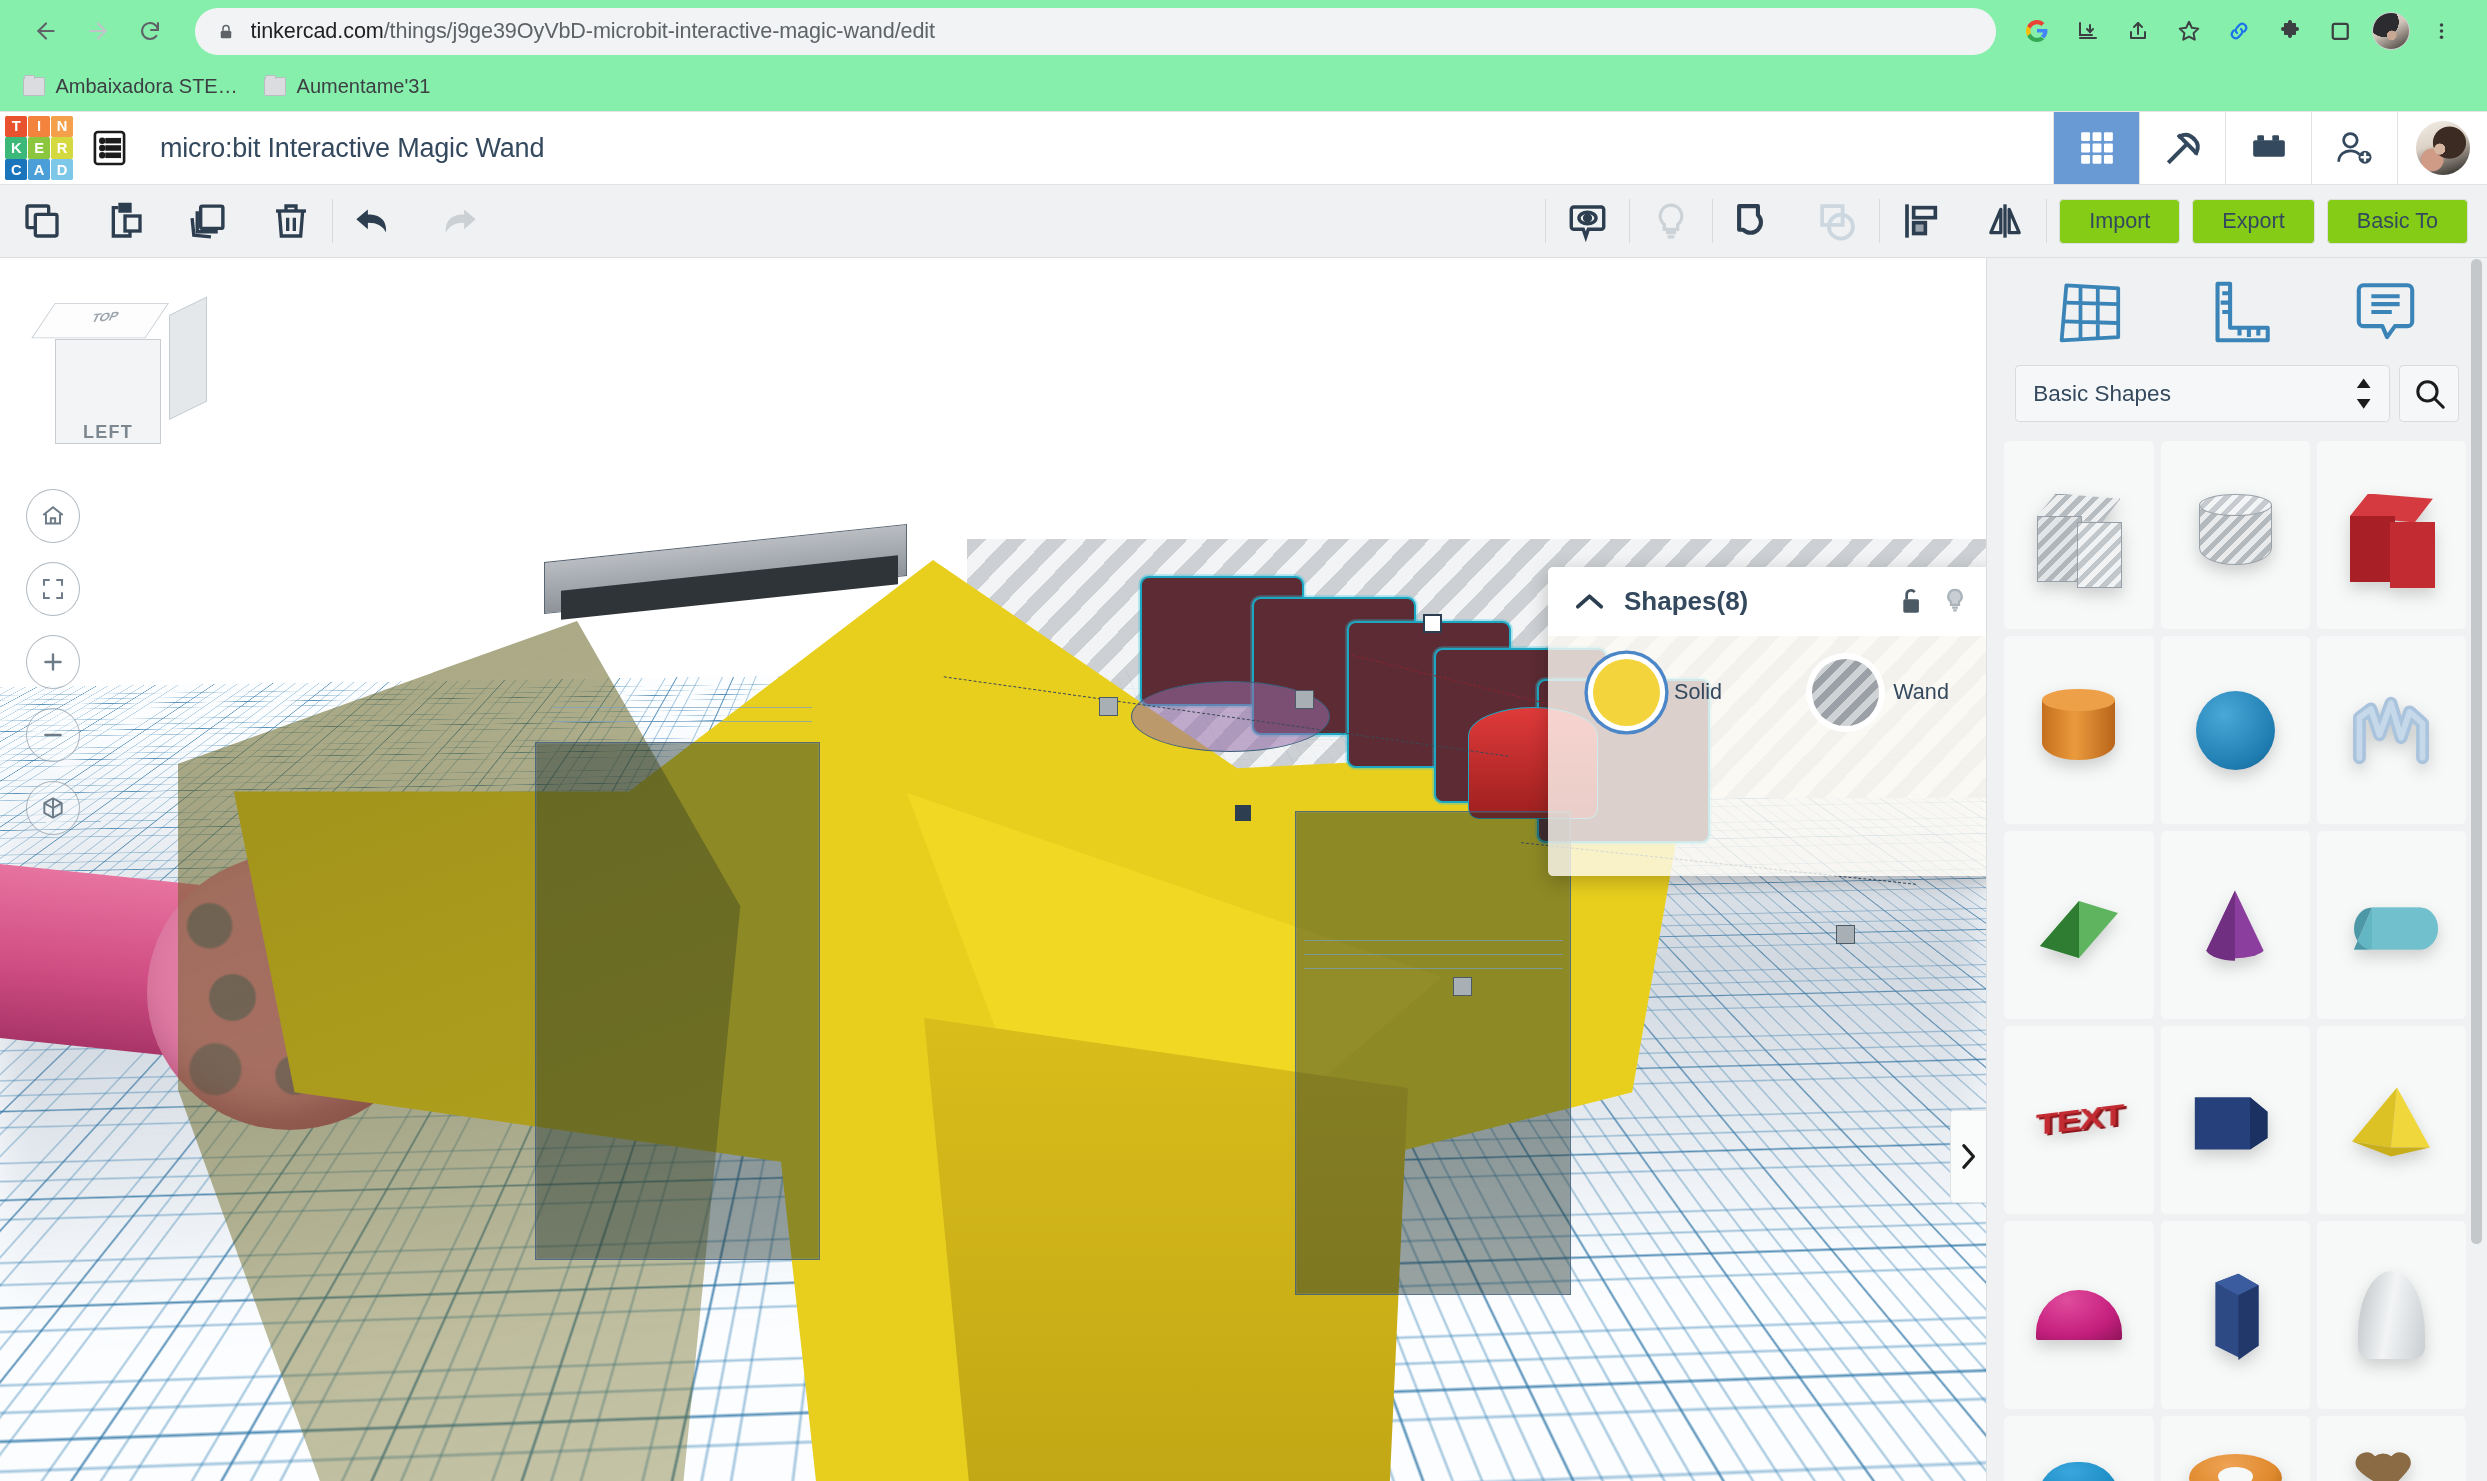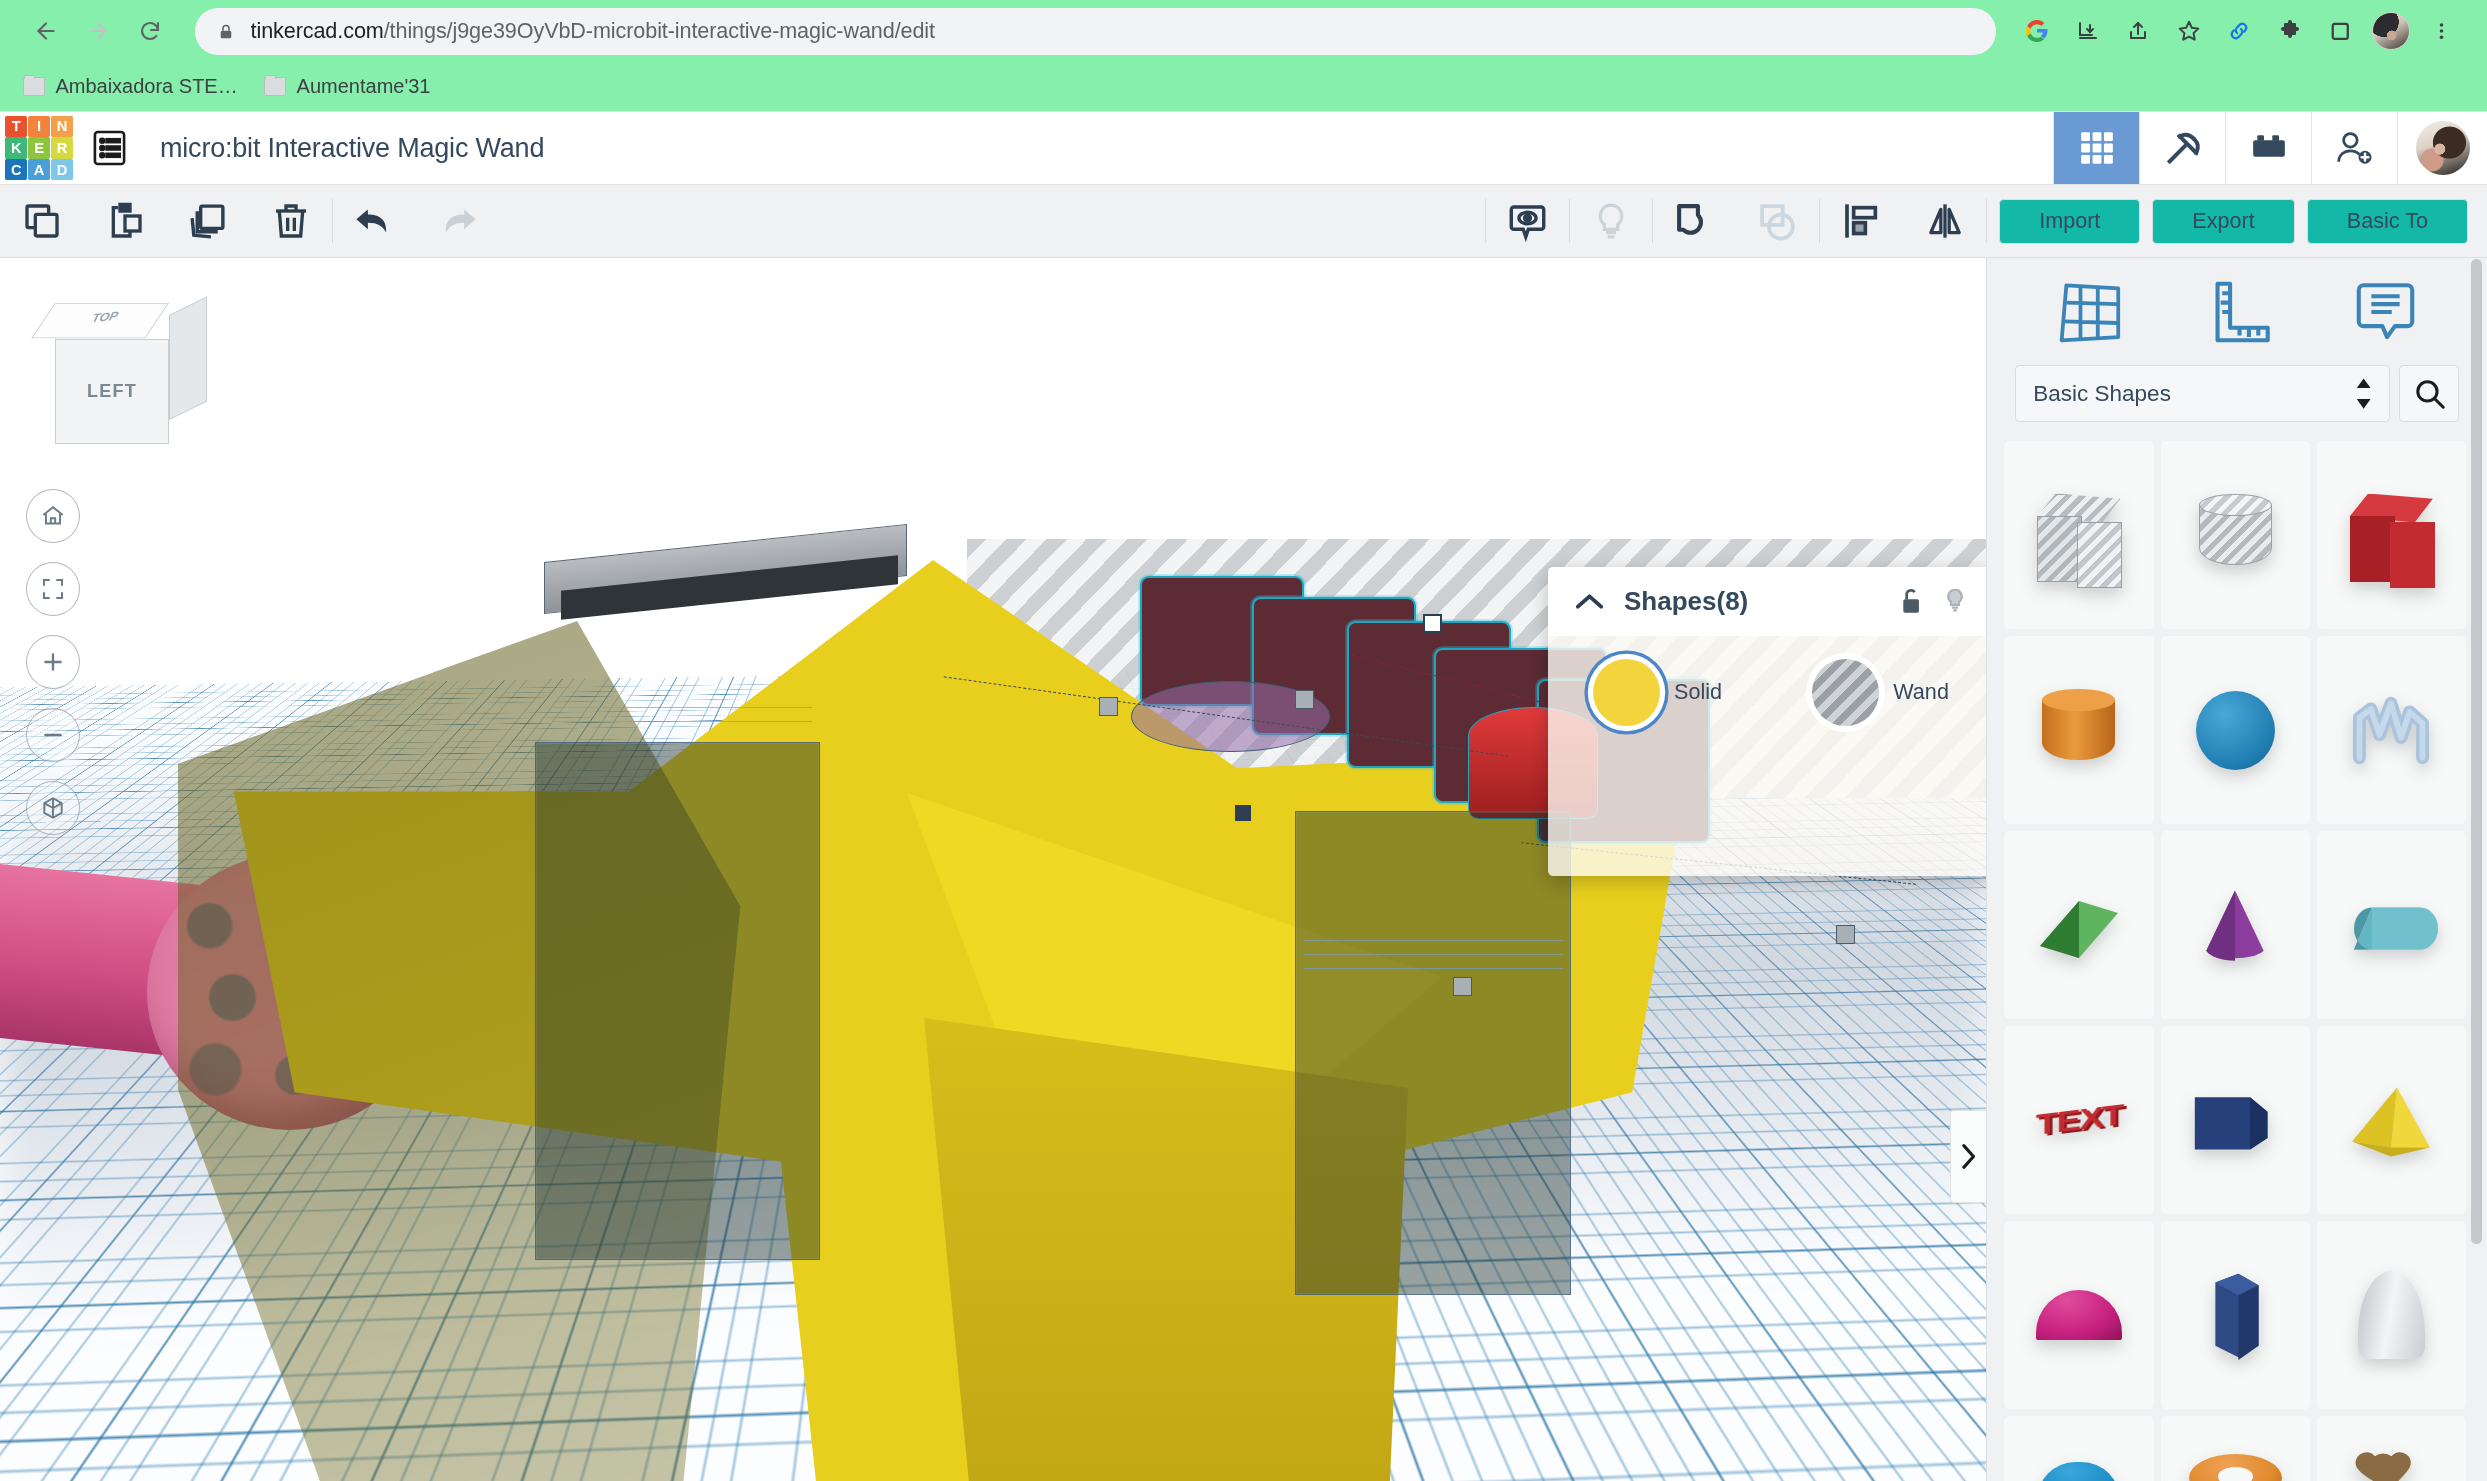--- a/index.html
+++ b/index.html
@@ -115,23 +115,23 @@
     height:73px; display:flex; align-items:stretch;
     background:#f0f1f2; border-bottom:0.9px solid #dcdee0;
   }
   .tb-group { display:flex; align-items:stretch; }
   .tb-btn {
     width:83px; display:flex; align-items:center; justify-content:center;
   }
   .tb-sep { width:0.9px; background:#d8dadc; margin:14px 0; flex:none; }
   .tb-spacer { flex:1 1 auto; }
   .txt-btn {
-    height:45px; align-self:center; padding:0 39px;
+    height:45px; align-self:center; padding:0 29px;
     margin-left:12px; border:0.9px solid #dcdee0; border-radius:4.3px;
-    background:#14b8a6; color:#34495e; font-size:21.6px;
+    background:#84cc16; color:#34495e; font-size:21.6px;
     display:flex; align-items:center; justify-content:center;
     font-family:"Liberation Sans", sans-serif; white-space:nowrap;
   }
   .txt-btn-wrap { display:flex; align-items:center; padding-right:19px; }
 
   
   .tc-body { display:flex; height:1337px; }
 
   .canvas {
     position:relative; flex:1 1 auto; overflow:hidden;
@@ -261,23 +261,23 @@
   .dashline.red { border-top:1.7px dashed #8b2430; }
 
   
   .viewcube { position:absolute; left:31px; top:45px; width:173px; height:164px; }
   .vc-top {
     position:absolute; left:24px; top:0; width:114px; height:41px;
     background:#fdfdfd; border:0.9px solid #c7cdd2;
     transform:skewX(-34deg) scaleY(.86); transform-origin:left top;
   }
   .vc-front {
-    position:absolute; left:24px; top:36px; width:114px; height:105px;
+    position:absolute; left:24px; top:36px; width:106px; height:105px;
     background:#f2f4f6; border:0.9px solid #c7cdd2;
-    display:flex; align-items:center; justify-content:center;
+    display:flex; align-items:flex-end; justify-content:center;
   }
   .vc-front span { font-size:18px; font-weight:bold; color:#7d8790; letter-spacing:1.3px; }
   .vc-side {
     position:absolute; left:138px; top:12px; width:38px; height:105px;
     background:#e4e8eb; border:0.9px solid #c7cdd2;
     transform:skewY(-26deg); transform-origin:left top;
   }
   .vc-toplabel {
     position:absolute; left:62px; top:7px; font-size:12px; font-weight:bold;
     color:#9aa3ab; transform:skewX(-30deg) rotate(-6deg);

